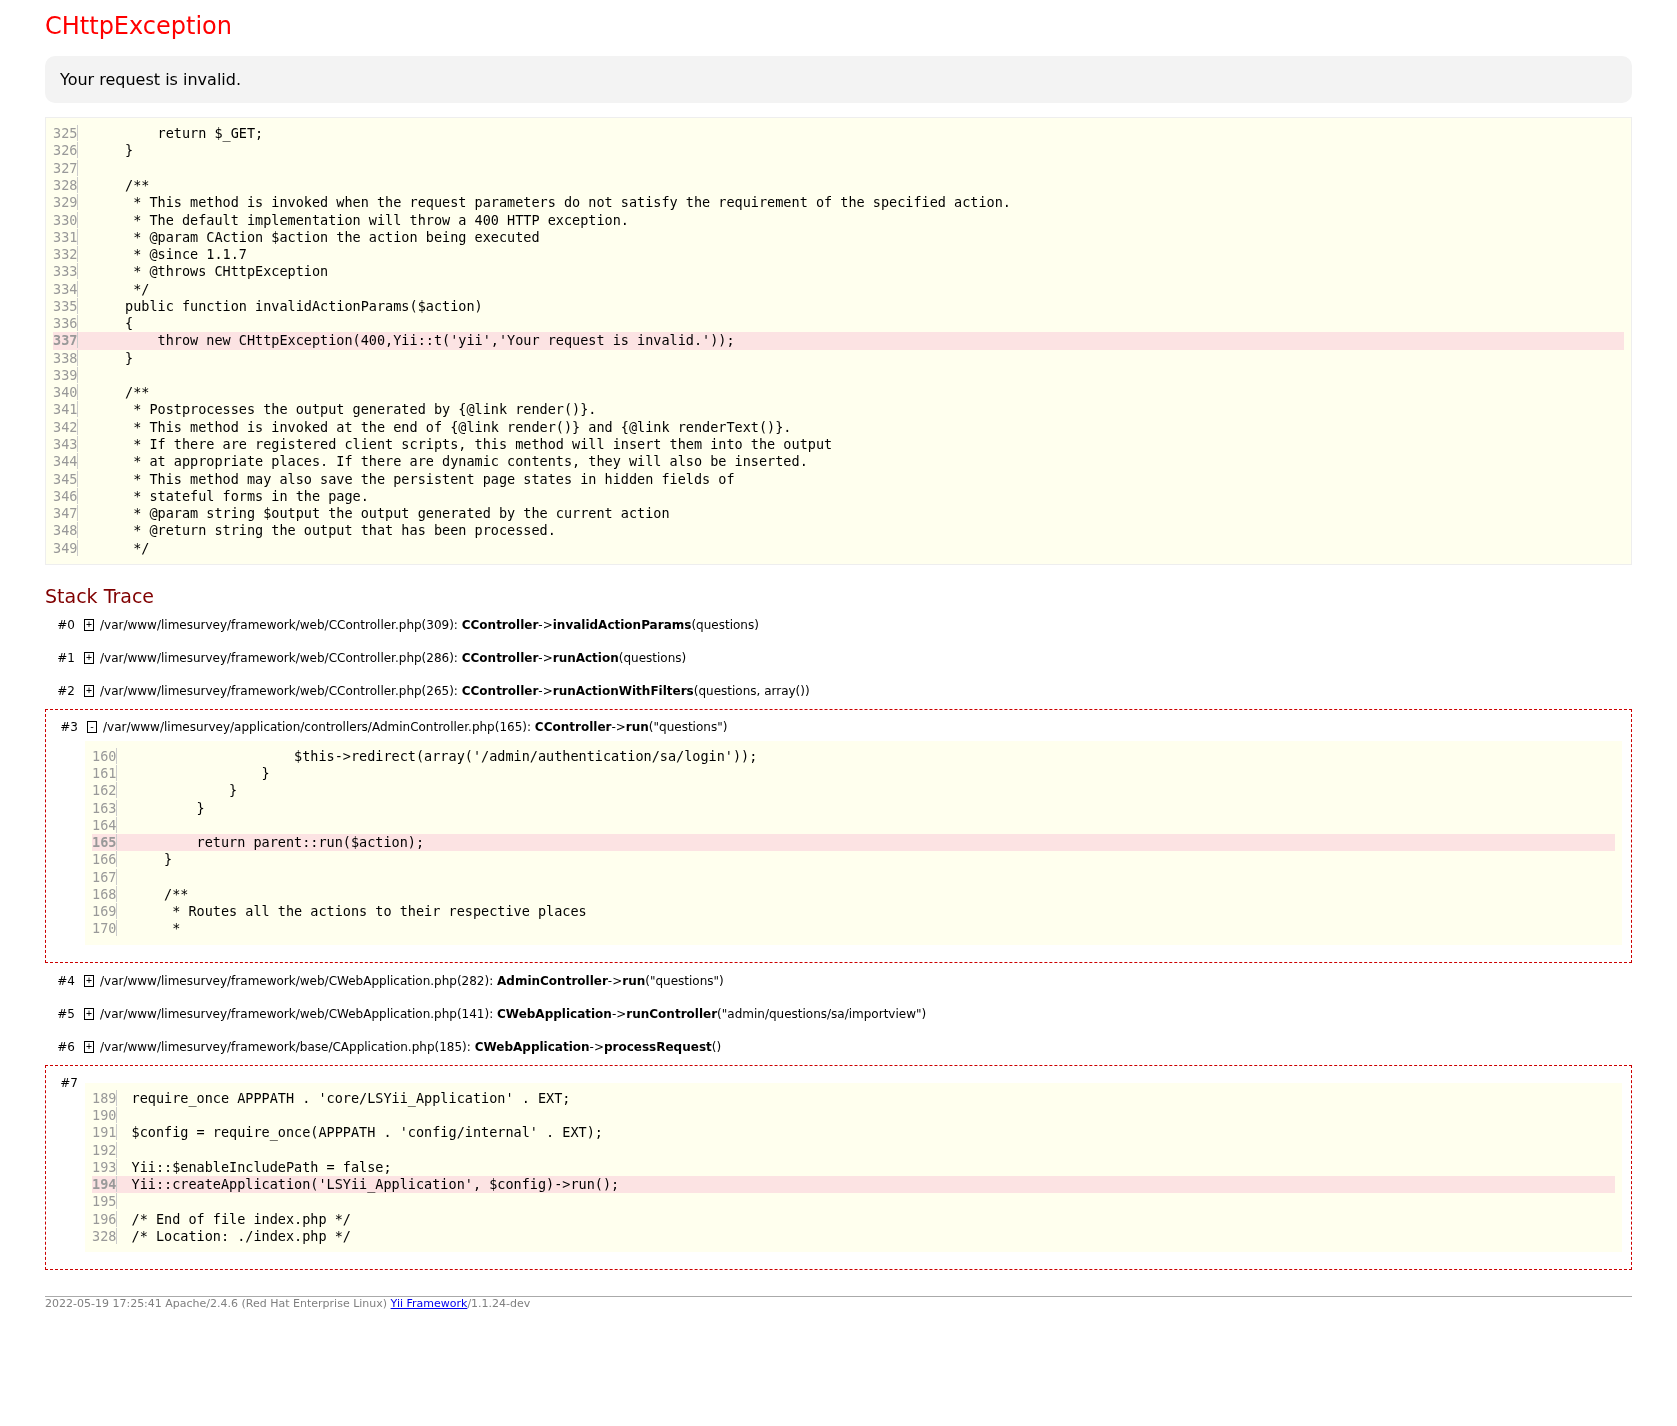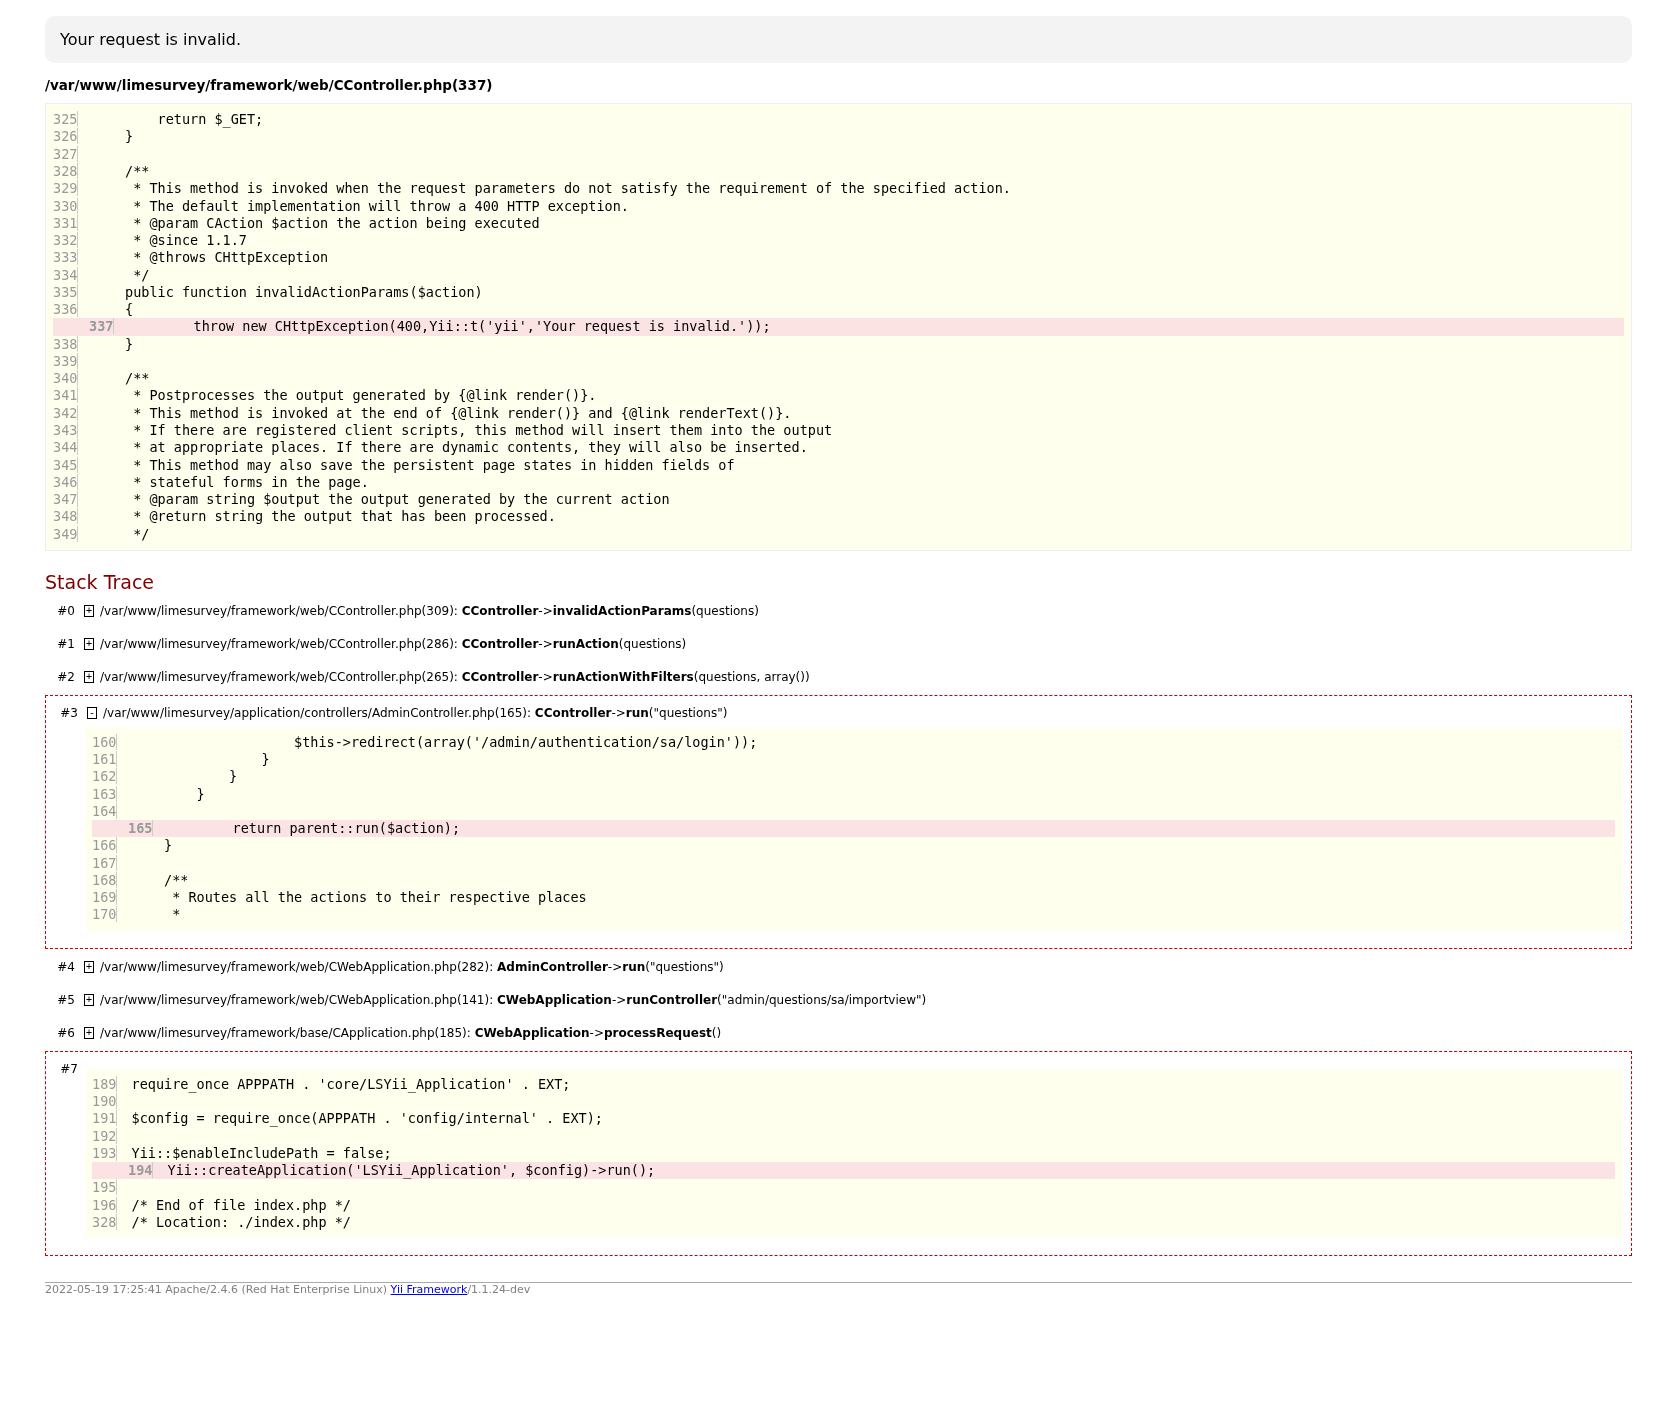--- a/index.html
+++ b/index.html
@@ -52,21 +52,21 @@
     line-height:1.28;
     white-space:pre;
     overflow:hidden;
   }
   pre .ln{
     color:var(--color-line-number,#999);
     padding-right:0;
     border-right:1px solid var(--color-line-number-border,#ccc);
     margin-right:6px;
   }
-  pre .error-ln{font-weight:bold;margin-left:36px;}
+  pre .error-ln{font-weight:bold;}
   pre .error{
     display:block;
     background:var(--color-error-line-bg,#fce3e3);
   }
   .traces{margin:20px 0 18px;}
   h2.traces-title{
     font-size:19px;
     font-weight:normal;
     color:var(--color-heading,#800000);
     margin:14px 0 3px;
@@ -115,25 +115,25 @@
   .version a{
     color:var(--color-link,#00e);
     text-decoration:underline;
   }
 </style>
 </head>
 <body>
 
 <div class="container">
 
+  <h1 class="page-title">CHttpException</h1>
 
   <p class="message">Your request is invalid.</p>
 
   <div class="source">
-    <p class="file">/var/www/limesurvey/framework/web/CController.php(337)</p>
     <div>
         <div class="code">
           <pre><span class="ln">325</span>         return $_GET;
 <span class="ln">326</span>     }
 <span class="ln">327</span> 
 <span class="ln">328</span>     /**
 <span class="ln">329</span>      * This method is invoked when the request parameters do not satisfy the requirement of the specified action.
 <span class="ln">330</span>      * The default implementation will throw a 400 HTTP exception.
 <span class="ln">331</span>      * @param CAction $action the action being executed
 <span class="ln">332</span>      * @since 1.1.7

